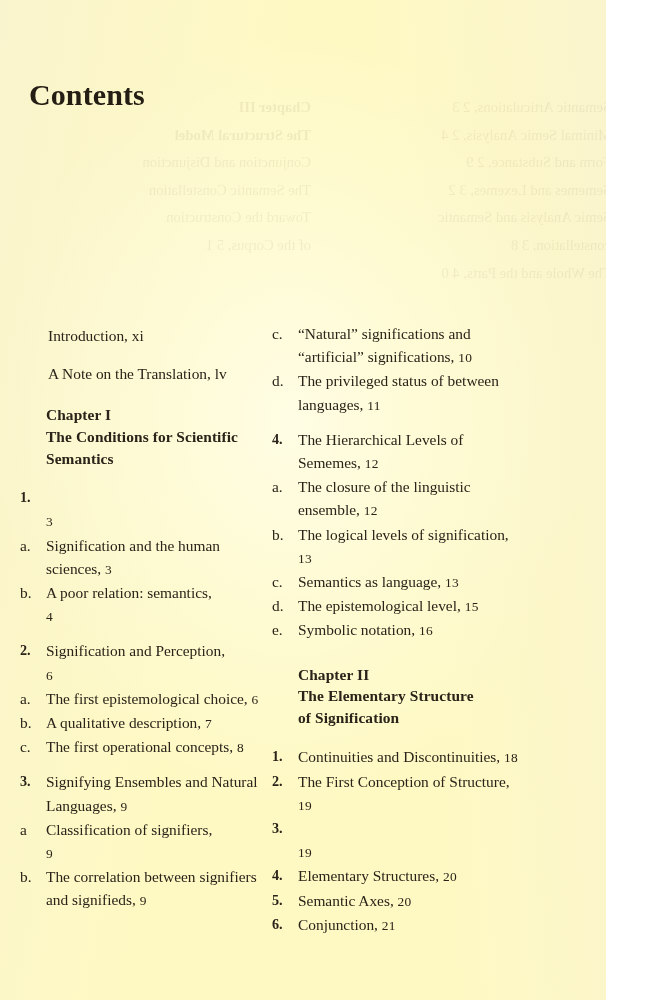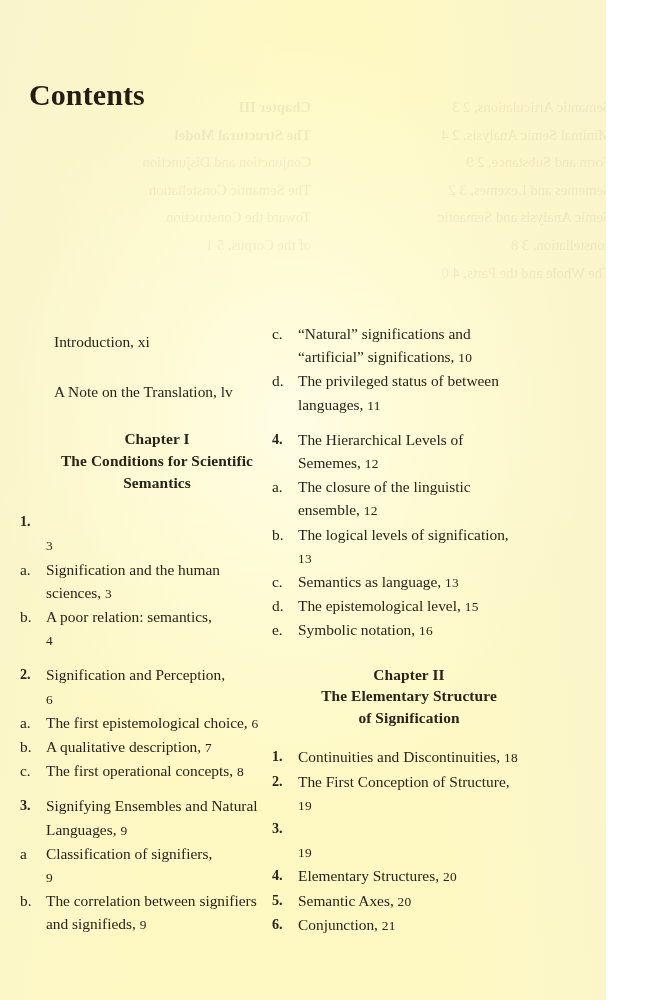--- a/index.html
+++ b/index.html
@@ -112,31 +112,30 @@
   .folio {
     font-size: 13.4px;
     letter-spacing: 0.3px;
   }
 
   
   .plain {
     padding-left: 26px;
     font-size: 15.4px;
     line-height: 23.2px;
-    margin: 8px;
+    margin: 2px;
   }
 
   .heading {
     padding-left: 26px;
     font-size: 15.4px;
     line-height: 21.6px;
     font-weight: bold;
     margin: 0;
     letter-spacing: 0.1px;
-    text-align: center;
   }
 
   .gap-sm { height: 11px; }
   .gap-md { height: 17px; }
   .gap-lg { height: 21px; }
 </style>
 </head>
 <body>
 
 <div class="page">

